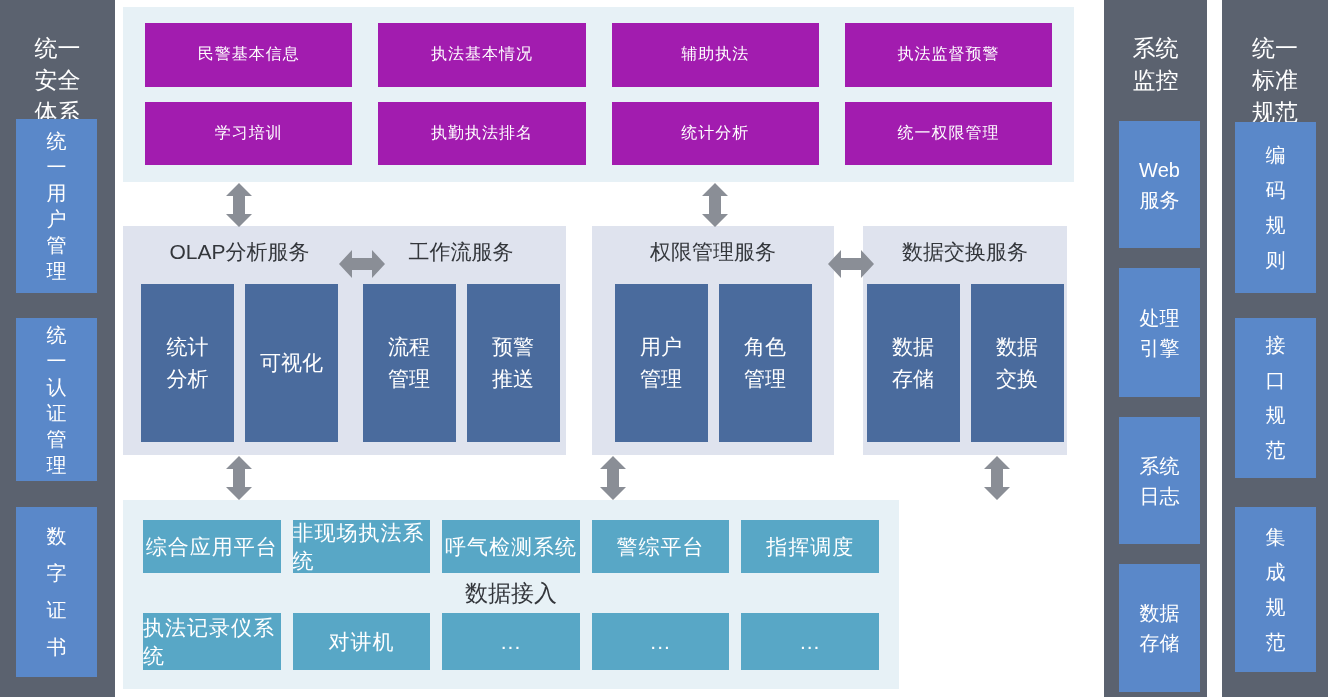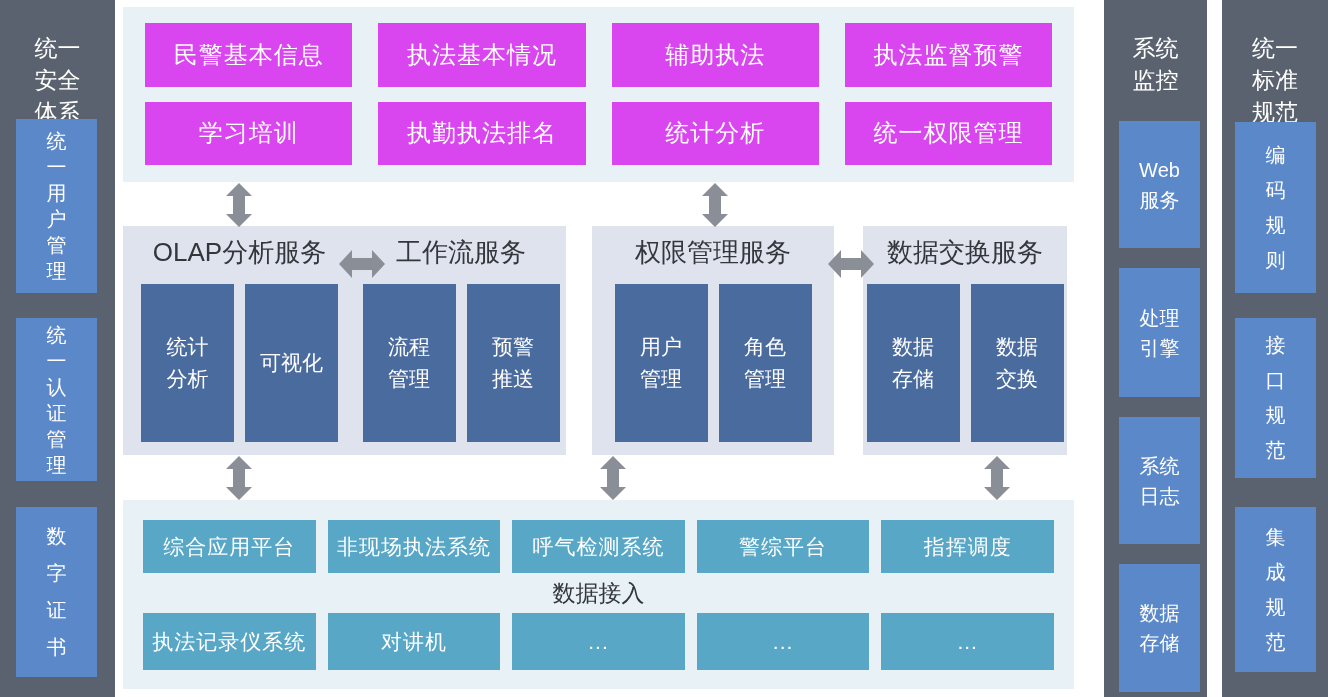--- a/index.html
+++ b/index.html
@@ -15,39 +15,39 @@
     align-items:center; justify-content:center; text-align:center; white-space:pre-line; }
   .vtext6 { font-size:20px; line-height:26px; }
   .vtext4 { font-size:20px; line-height:37px; }
   .h2line { font-size:20px; line-height:30px; }
   .std-box { font-size:20px; line-height:35px; }
 
   
   .top-panel { position:absolute; left:123px; top:7px; width:951px; height:175px;
     background:#e7f1f6; display:grid; grid-template-columns:repeat(4,1fr);
     gap:15px 26px; padding:16px 22px 17px 22px; }
-  .teal-btn { background:#d946ef; color:#ffffff; display:flex; align-items:center;
-    justify-content:center; font-size:24px; letter-spacing:1px; }
+  .teal-btn { background:#a21caf; color:#ffffff; display:flex; align-items:center;
+    justify-content:center; font-size:16px; letter-spacing:1px; }
 
   
   .middle-row { position:absolute; left:123px; top:226px; width:951px; height:229px;
     display:flex; }
   .service-panel { background:#dfe3ee; height:229px; padding-top:13px; }
   .sp1 { width:233px; }
   .sp2 { width:210px; }
   .sp3 { width:242px; margin-left:26px; }
   .sp4 { width:204px; margin-left:29px; }
-  .service-title { text-align:center; color:#33363b; font-size:26px; line-height:26px; }
+  .service-title { text-align:center; color:#33363b; font-size:21px; line-height:26px; }
   .service-boxes { display:flex; justify-content:center; gap:11px; margin-top:19px; }
   .dark-box { width:93px; height:158px; background:#4a6b9d; color:#ffffff;
     display:flex; align-items:center; justify-content:center; text-align:center;
     white-space:pre-line; font-size:21px; line-height:32px; }
 
   
-  .bottom-panel { position:absolute; left:123px; top:500px; width:951px; height:189px;
+  .bottom-panel { position:absolute; left:123px; top:500px; width:776px; height:189px;
     background:#e7f1f6; padding:20px 20px 0 20px; }
   .bottom-row { display:flex; gap:12px; }
   .bottom-btn { flex:1; background:#58a7c6; color:#ffffff; display:flex;
     align-items:center; justify-content:center; font-size:21px; letter-spacing:1px; }
   .row1 .bottom-btn { height:53px; }
   .row2 .bottom-btn { height:57px; }
   .data-access-label { text-align:center; color:#33363b; font-size:23px;
     height:35px; line-height:35px; margin:3px 0 2px 0; }
 
   

